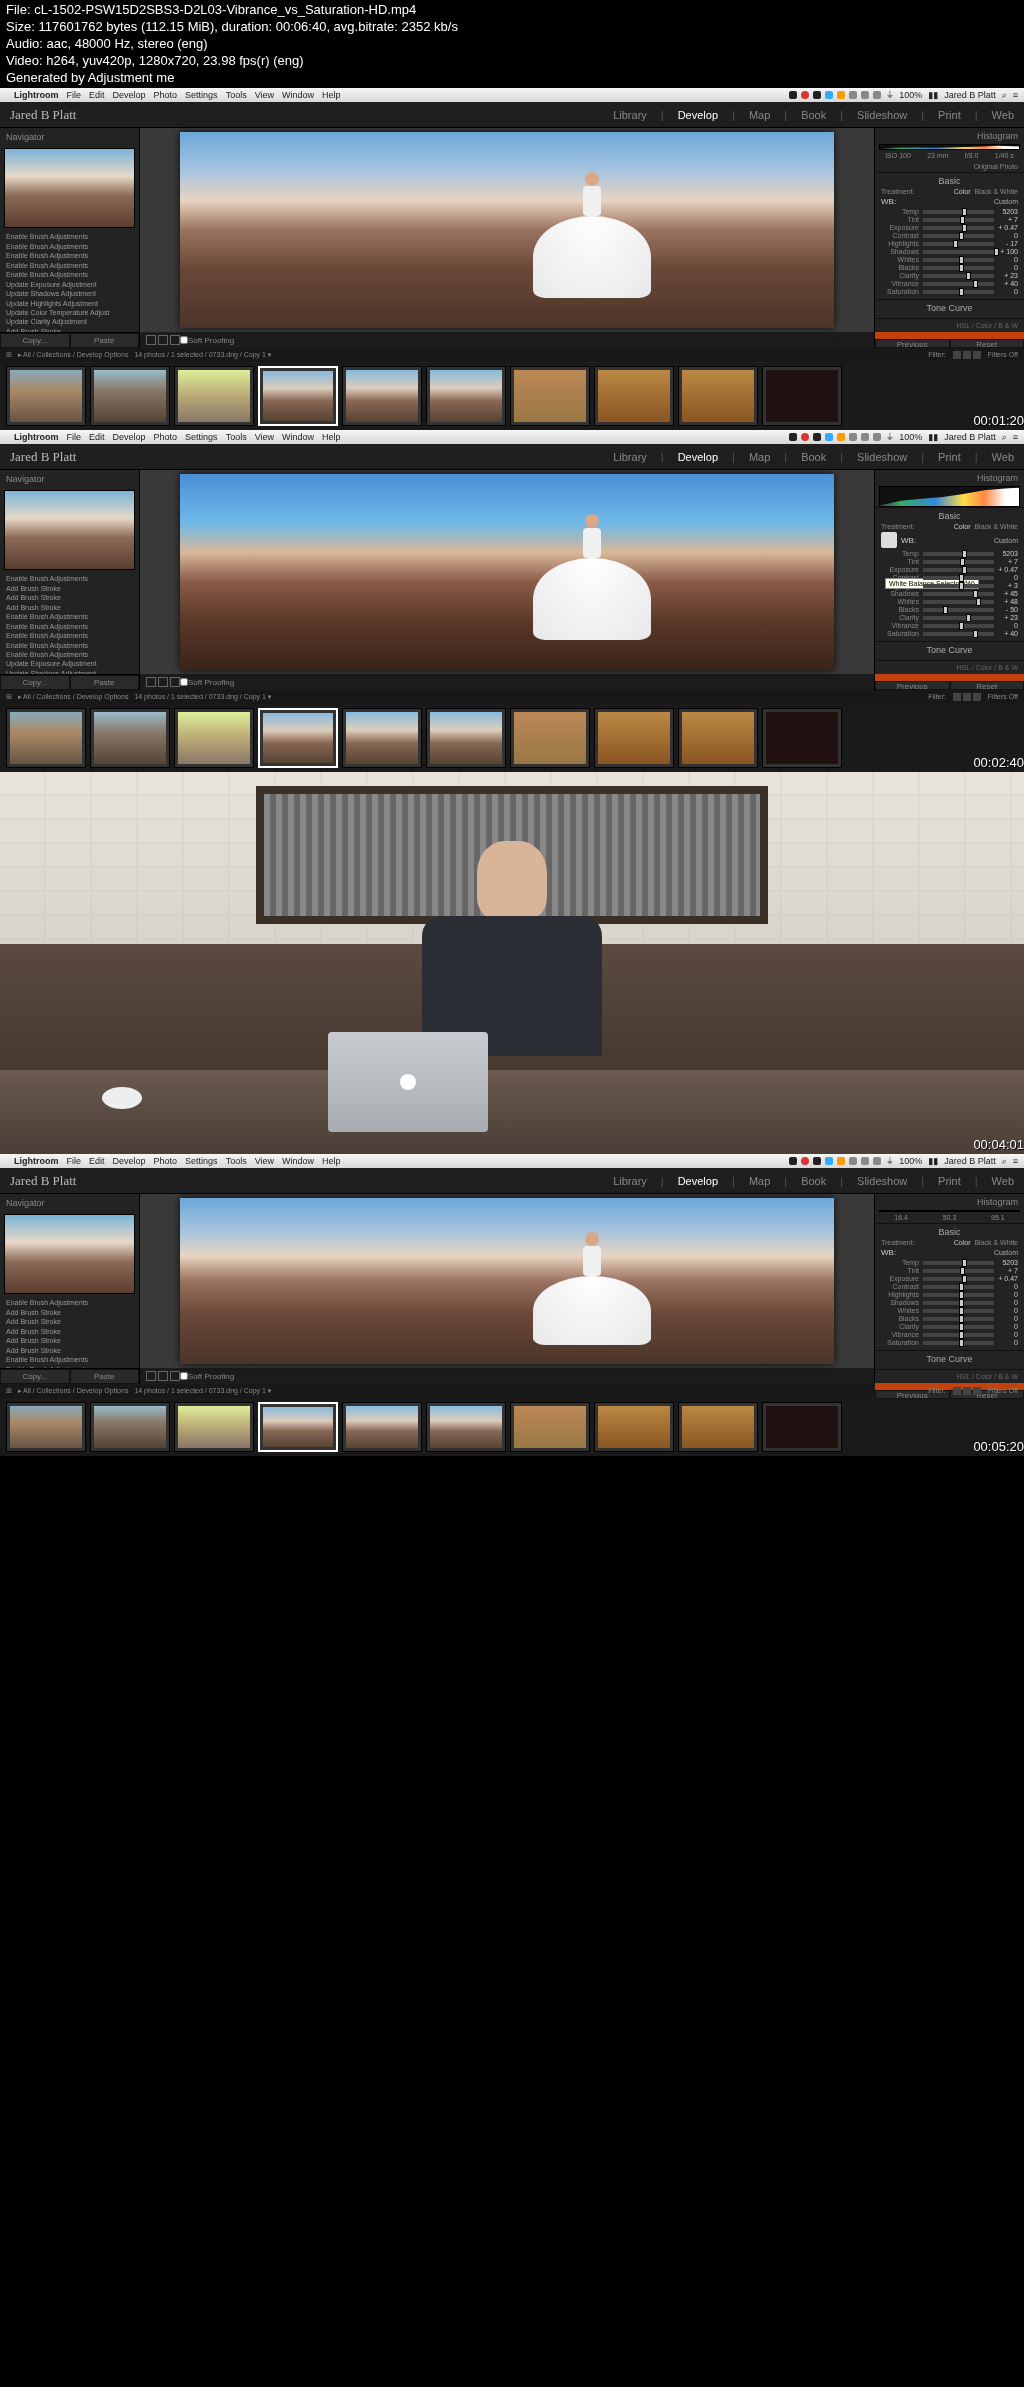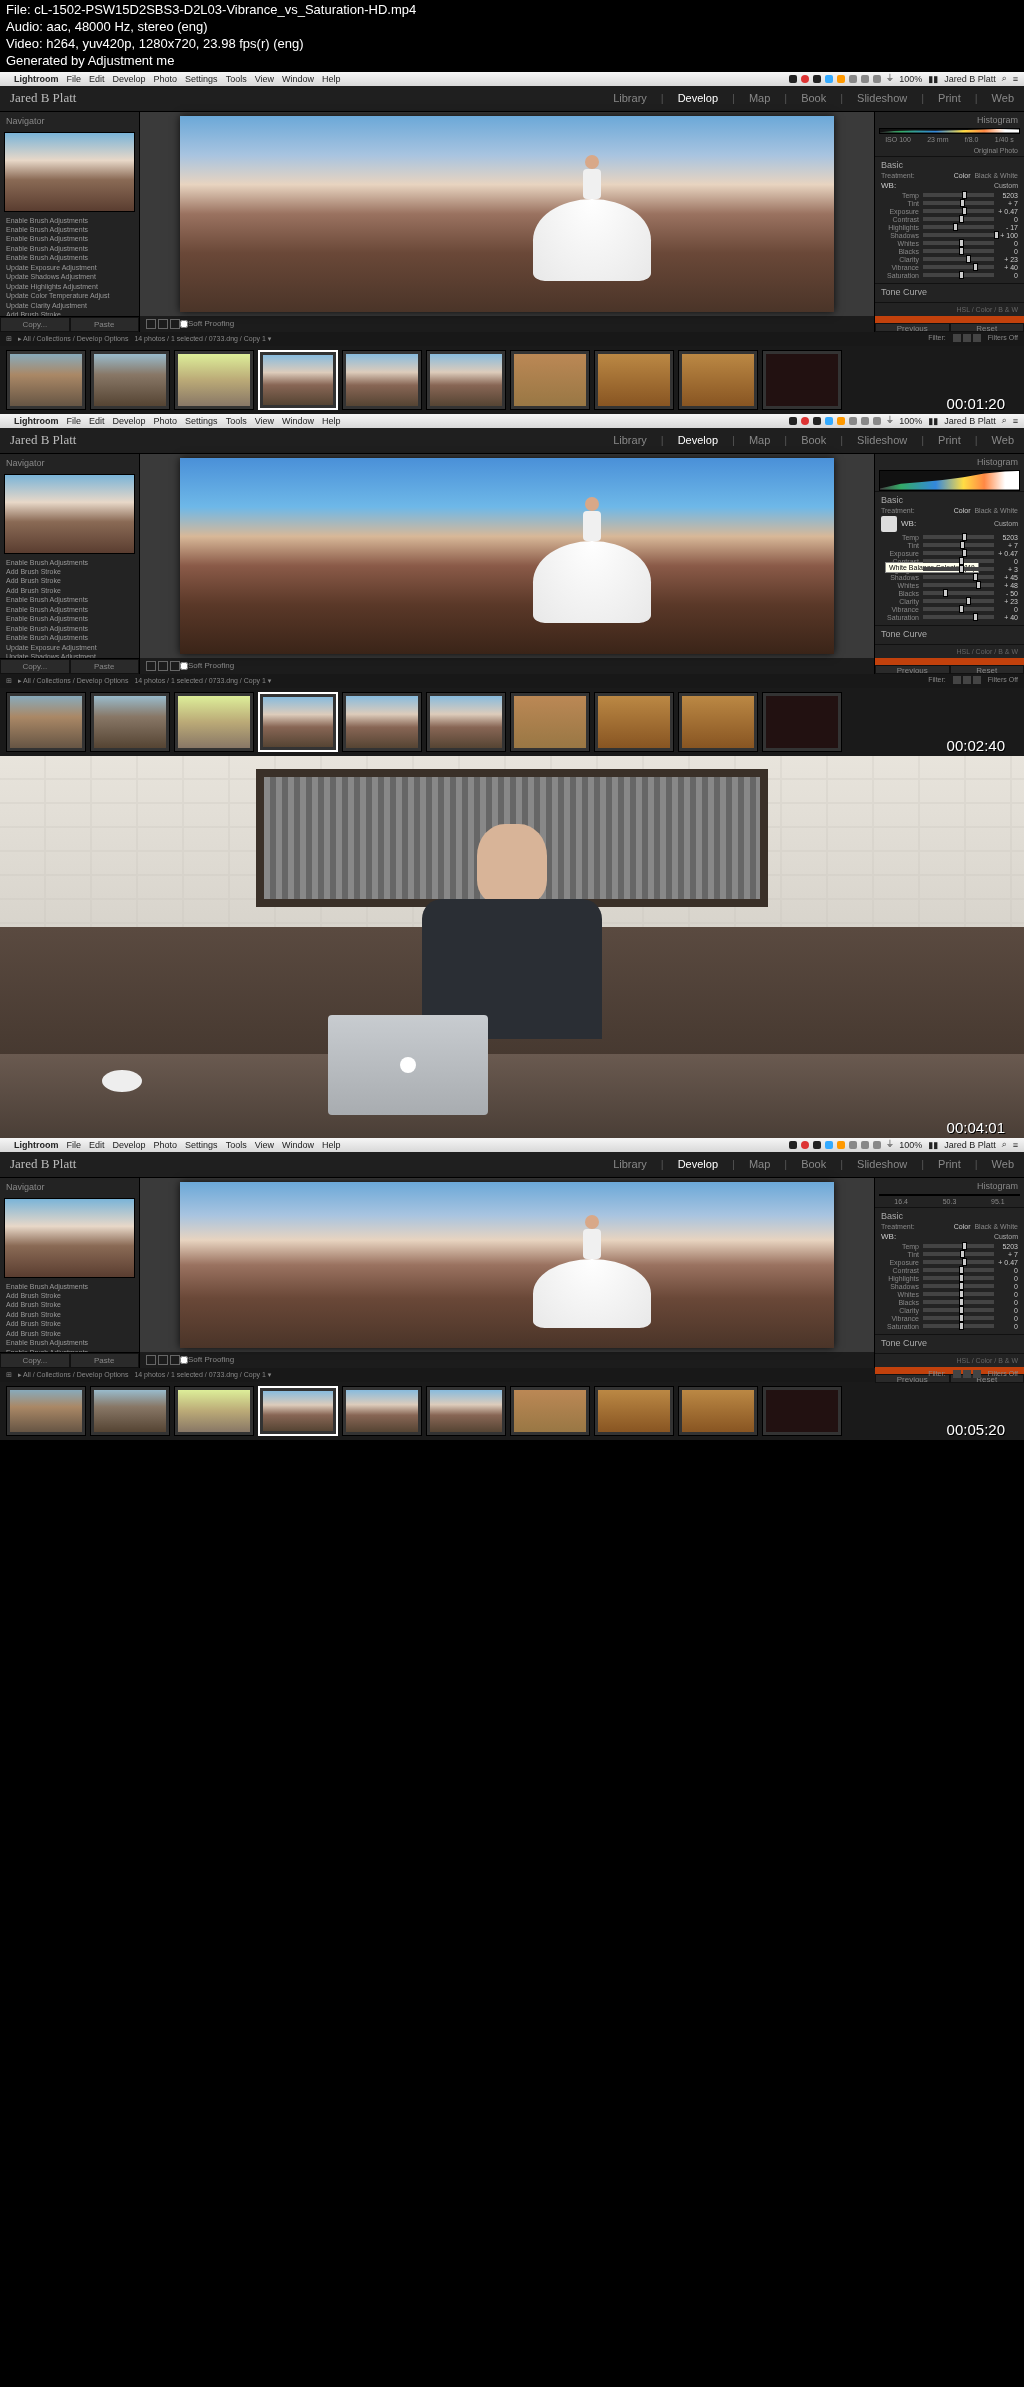--- a/index.html
+++ b/index.html
@@ -1,21 +1,21 @@
 <!DOCTYPE html>
 <html><head>
 <meta charset="utf-8">
 <style>
 * { margin: 0; padding: 0; box-sizing: border-box; font-family: -apple-system, "Helvetica Neue", Arial, sans-serif; }
 body { background: #000; width: 1024px; color: #ccc; font-size: 10px; }
 .video-info { background: #000; color: #fff; padding: 2px 6px; font-size: 13px; line-height: 1.3; font-family: Arial; }
 .video-info div { white-space: nowrap; }
 
 .frame { position: relative; }
-.timestamp { position: absolute; right: 19px; bottom: 2px; color: #fff; font-size: 15px; font-family: Arial; text-shadow: 1px 1px 0 #000; }
+.timestamp { position: absolute; right: 0; bottom: 2px; color: #fff; font-size: 13px; font-family: Arial; text-shadow: 1px 1px 0 #000; }
 
 
 .macbar { height: 14px; background: linear-gradient(#f6f6f6,#d8d8d8); display: flex; align-items: center; padding: 0 6px; font-size: 9px; color: #222; gap: 8px; }
 .macbar .apple { font-size: 10px; }
 .macbar .app { font-weight: bold; text-align: right; }
 .macbar .spacer { flex: 1; }
 .macbar .right { display: flex; gap: 6px; align-items: center; }
 .macbar .right span { color: #222; }
 .tray-icons { display: flex; gap: 4px; }
 .tray-icons span { width: 8px; height: 8px; display: inline-block; }
@@ -56,21 +56,21 @@
 .toolbar .grid-icons span { width: 10px; height: 10px; border: 1px solid #666; }
 .toolbar input[type=checkbox] { width: 8px; height: 8px; }
 
 
 .right-panel { width: 150px; background: #232323; border-left: 1px solid #000; display: flex; flex-direction: column; font-size: 8px; }
 .histo-head { color: #888; padding: 3px 6px; text-align: right; font-size: 9px; }
 .histogram { height: 48px; margin: 0 4px; background: #111; position: relative; overflow: hidden; border: 1px solid #000; }
 .histo-curve { position: absolute; inset: 0; background: linear-gradient(90deg,#444 0%,#3a6 15%,#38d 40%,#fd4 60%,#f84 75%,#fff 90%); clip-path: polygon(0 90%, 10% 60%, 25% 50%, 40% 55%, 55% 45%, 70% 30%, 85% 10%, 100% 25%, 100% 100%, 0 100%); }
 .histo-stats { display: flex; justify-content: space-around; padding: 2px; font-size: 7px; color: #888; }
 .panel-sec { border-top: 1px solid #111; padding: 3px 6px; }
-.panel-sec .title { text-align: left; color: #aaa; font-size: 9px; margin-bottom: 2px; }
+.panel-sec .title { text-align: center; color: #aaa; font-size: 9px; margin-bottom: 2px; }
 .treat-row { display: flex; justify-content: space-between; color: #888; font-size: 7px; }
 .wb-row { display: flex; align-items: center; gap: 4px; margin: 2px 0; }
 .dropper { width: 16px; height: 16px; background: #ddd; border-radius: 2px; }
 .wb-sel { flex: 1; text-align: right; color: #aaa; font-size: 7px; }
 .slider-row { display: flex; align-items: center; gap: 4px; margin: 1px 0; }
 .slider-row .lbl { width: 38px; color: #888; text-align: right; font-size: 7px; }
 .slider-row .track { flex: 1; height: 4px; background: #444; position: relative; }
 .slider-row .track .thumb { position: absolute; width: 5px; height: 8px; background: #ccc; top: -2px; left: 50%; }
 .slider-row .val { width: 20px; text-align: right; color: #ccc; font-size: 7px; }
 .sub-tabs { display: flex; gap: 6px; font-size: 7px; color: #666; justify-content: flex-end; }
@@ -107,20 +107,21 @@
 .presenter .torso { width: 180px; height: 140px; background: #2a2e34; margin: -5px auto 0; border-radius: 20px 20px 0 0; }
 .laptop { position: absolute; left: 32%; bottom: 6%; width: 160px; height: 100px; background: linear-gradient(#c8ccd0,#a8acb0); border-radius: 4px; }
 .laptop::after { content: ""; position: absolute; left: 50%; top: 50%; width: 16px; height: 16px; background: #fff; border-radius: 50%; transform: translate(-50%,-50%); }
 .mouse { position: absolute; left: 10%; bottom: 12%; width: 40px; height: 22px; background: #eee; border-radius: 50%; }
 </style>
 </head>
 <body>
 
 <div class="video-info">
   <div>File: cL-1502-PSW15D2SBS3-D2L03-Vibrance_vs_Saturation-HD.mp4</div>
+  <div>Size: 117601762 bytes (112.15 MiB), duration: 00:06:40, avg.bitrate: 2352 kb/s</div>
   <div>Audio: aac, 48000 Hz, stereo (eng)</div>
   <div>Video: h264, yuv420p, 1280x720, 23.98 fps(r) (eng)</div>
   <div>Generated by Adjustment me</div>
 </div>
 
 <div class="frame">
   <div class="macbar">
     <span class="apple"></span>
     <span class="app">Lightroom</span>
     <span>File</span>

